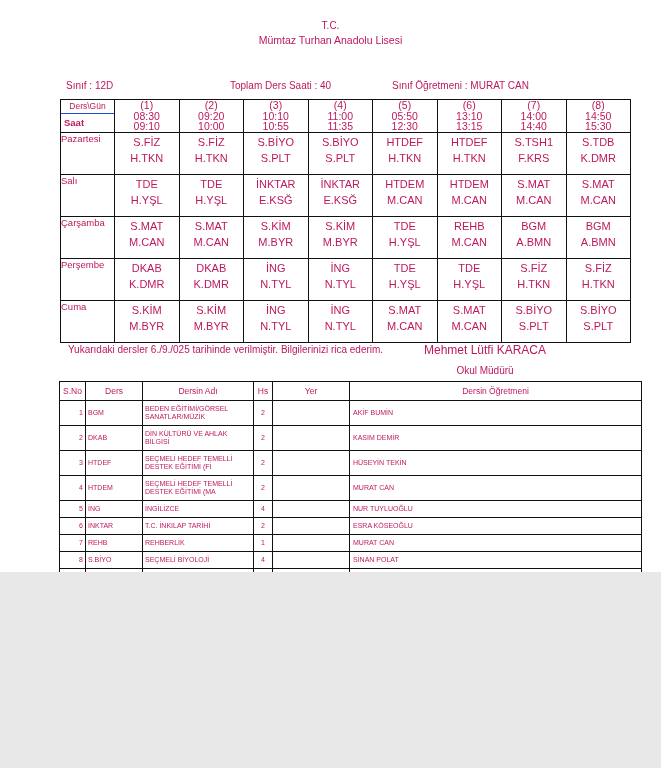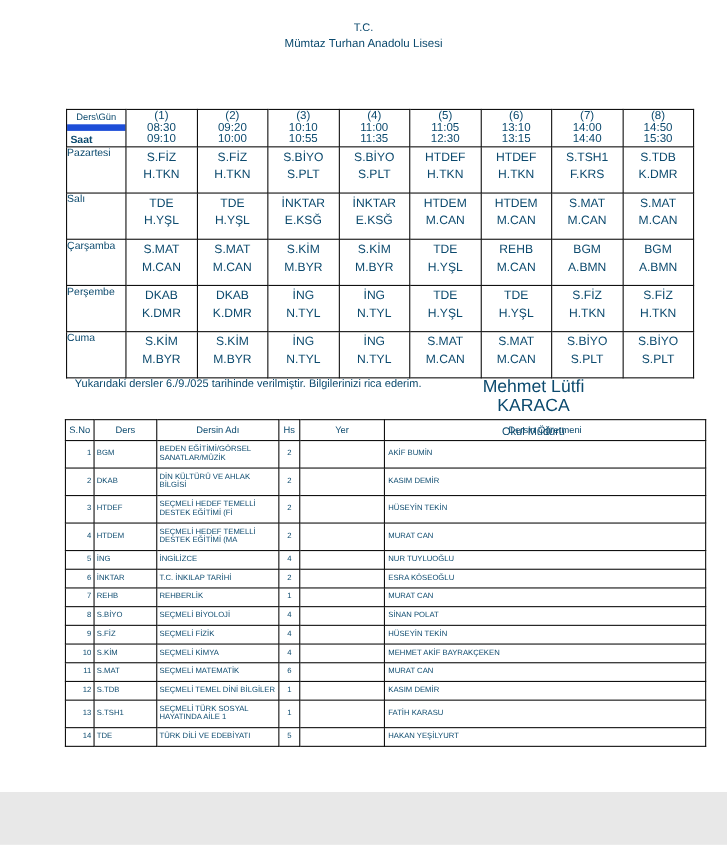--- a/index.html
+++ b/index.html
@@ -1,21 +1,21 @@
 <!DOCTYPE html>
 <html><head>
 <meta charset="utf-8">
 <style>
   * { margin:0; padding:0; box-sizing:border-box; }
   html,body { background:#e8e8e8; }
   .page {
     position:relative;
-    width:661px; height:720px;
+    width:661px; height:572px;
     background:#ffffff;
-    color:#0c4a6e;
+    color:#be185d;
     font-family:"Liberation Sans", sans-serif;
     margin:0 auto;
     overflow:hidden;
   }
   
   .doc-header { position:absolute; top:18px; left:0; width:100%; text-align:center; }
   .doc-header .l1 { font-size:10px; line-height:15px; }
   .doc-header .l2 { font-size:10.5px; line-height:15px; }
   .doc-header .l3 { font-size:10.5px; line-height:15px; }
 
@@ -32,36 +32,36 @@
     width:570px;
   }
   table.timetable col.daycol { width:54px; }
   table.timetable col.pcol   { width:64.5px; }
   table.timetable th, table.timetable td {
     border:1px solid #111; padding:0; font-weight:normal; vertical-align:top;
   }
   table.timetable thead tr { height:33px; }
   th.corner { text-align:left; }
   .corner-top {
-    border-bottom:6px solid #1d4ed8;
+    border-bottom:1px solid #1d4ed8;
     font-size:8.5px; text-align:center; padding:1px 0 2px 0;
   }
   .corner-saat { font-size:9.5px; padding:3px 0 0 3px; text-align:left;font-weight:bold; }
   th.period { text-align:center; font-size:10.5px; line-height:10.5px; padding-top:1px; }
   th.period div { height:10.5px; }
   tr.dayrow { height:42px; }
   td.day { font-size:9.5px; text-align:left; vertical-align:middle; padding-left:4px; }
   td.cell { text-align:center; font-size:11px; }
   td.cell .subj { margin-top:2px; line-height:14px; }
   td.cell .tch  { margin-top:2px; line-height:14px; }
 
   
   .note-text { position:absolute; left:68px; top:344px; font-size:10px; }
   .signature { position:absolute; left:420px; top:343px; width:130px; text-align:center; }
-  .signature .sig-name  { font-size:16px; }
+  .signature .sig-name  { font-size:12px; }
   .signature .sig-title { font-size:10px; margin-top:8px; }
 
   
   table.lessons {
     position:absolute; left:59px; top:381px;
     border-collapse:collapse; table-layout:fixed;
     width:583px;
   }
   table.lessons col.c1 { width:26px; }
   table.lessons col.c2 { width:57px; }
@@ -83,20 +83,25 @@
 </head>
 <body>
 
 <div class="page">
 
   <div class="doc-header">
     <div class="l1">T.C.</div>
     <div class="l3">Mümtaz Turhan Anadolu Lisesi</div>
   </div>
 
+  <div class="info-row">
+    <span class="info-sinif">Sınıf :  12D</span>
+    <span class="info-toplam">Toplam Ders Saati :  40</span>
+    <span class="info-ogrt">Sınıf Öğretmeni  :  MURAT CAN</span>
+  </div>
 
   <table class="timetable">
     <colgroup>
       <col class="daycol">
       <col class="pcol">
         <col class="pcol">
         <col class="pcol">
         <col class="pcol">
       <col class="pcol">
         <col class="pcol">
@@ -129,21 +134,21 @@
           </th>
 
           <th class="period">
             <div>(4)</div>
             <div>11:00</div>
             <div>11:35</div>
           </th>
 
           <th class="period">
             <div>(5)</div>
-            <div>11:05</div>
+            <div>05:50</div>
             <div>12:30</div>
           </th>
 
           <th class="period">
             <div>(6)</div>
             <div>13:10</div>
             <div>13:15</div>
           </th>
 
           <th class="period">

